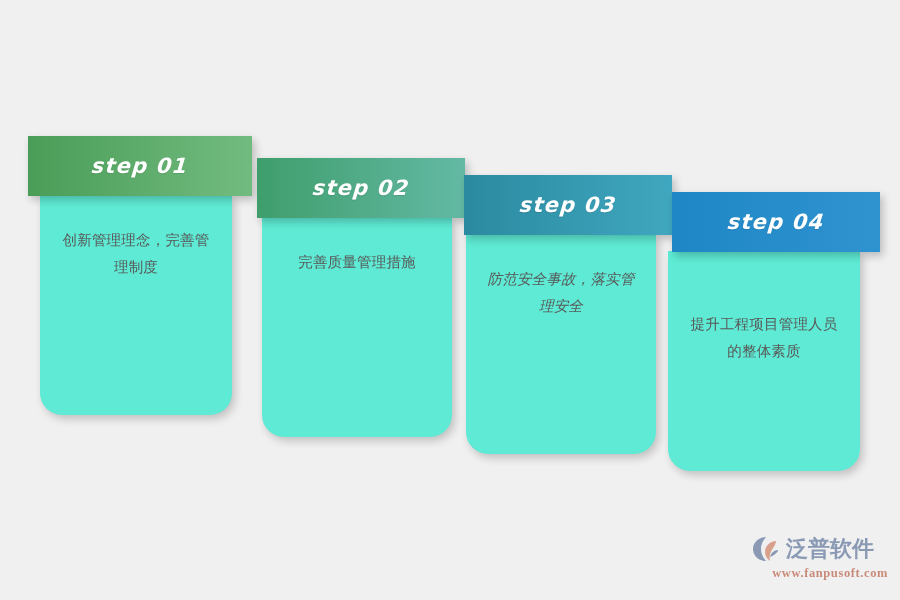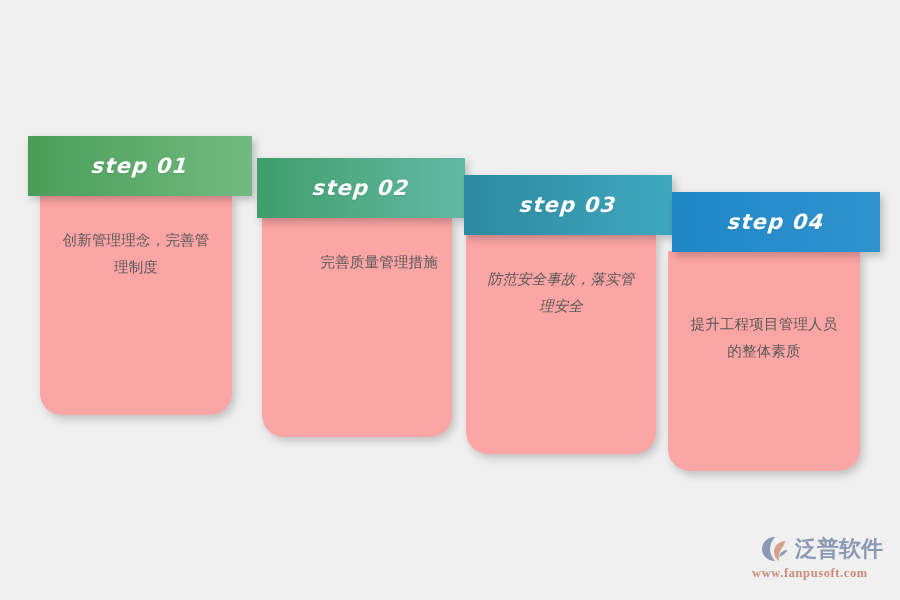--- a/index.html
+++ b/index.html
@@ -21,21 +21,21 @@
     height: 600px;
   }
 
   
   .step {
     position: absolute;
   }
 
   .card {
     position: absolute;
-    background: #fca5a5;
+    background: #5eead4;
     border-radius: 0 0 22px 22px;
     box-shadow: 3px 4px 9px rgba(0,0,0,0.20);
   }
 
   .card-text {
     position: absolute;
     left: 0;
     right: 0;
     text-align: center;
     color: #595959;
@@ -66,21 +66,21 @@
     transform: skewX(-6deg);
   }
 
   
   #step-1 .banner { left: 28px;  top: 136px; width: 224px; height: 60px; }
   #step-1 .card   { left: 40px;  top: 195px; width: 192px; height: 220px; }
   #step-1 .card-text { top: 32px; }
 
   #step-2 .banner { left: 257px; top: 158px; width: 208px; height: 60px; }
   #step-2 .card   { left: 262px; top: 217px; width: 190px; height: 220px; }
-  #step-2 .card-text { top: 32px; text-align: right; }
+  #step-2 .card-text { top: 32px; }
 
   #step-3 .banner { left: 464px; top: 175px; width: 208px; height: 60px; }
   #step-3 .card   { left: 466px; top: 234px; width: 190px; height: 220px; }
   #step-3 .card-text { top: 32px; font-style: italic; }
 
   #step-4 .banner { left: 672px; top: 192px; width: 208px; height: 60px; }
   #step-4 .card   { left: 668px; top: 251px; width: 192px; height: 220px; }
   #step-4 .card-text { top: 32px; margin-top: 28px; }
 
   
@@ -99,21 +99,20 @@
     left: 752px;
     top: 533px;
     width: 140px;
     height: 52px;
     z-index: 20;
   }
   #watermark .wm-row {
     display: flex;
     align-items: center;
     height: 32px;
-    justify-content: center;
   }
   #watermark .wm-mark {
     width: 30px;
     height: 28px;
     margin-right: 4px;
     flex: none;
   }
   #watermark .wm-name {
     font-size: 22px;
     font-weight: 700;
@@ -121,21 +120,21 @@
     letter-spacing: 0px;
     font-family: "DejaVu Sans", "Liberation Sans", sans-serif;
     line-height: 28px;
   }
   #watermark .wm-url {
     font-size: 12.5px;
     font-weight: 700;
     color: #c98a7a;
     letter-spacing: 0.6px;
     font-family: "Liberation Serif", "DejaVu Serif", serif;
-    text-align: left;
+    text-align: right;
     width: 136px;
     margin-top: 1px;
   }
 </style>
 </head>
 <body style="background: rgb(240, 240, 240);">
 
 <div id="stage">
 
   <div class="step" id="step-1">

